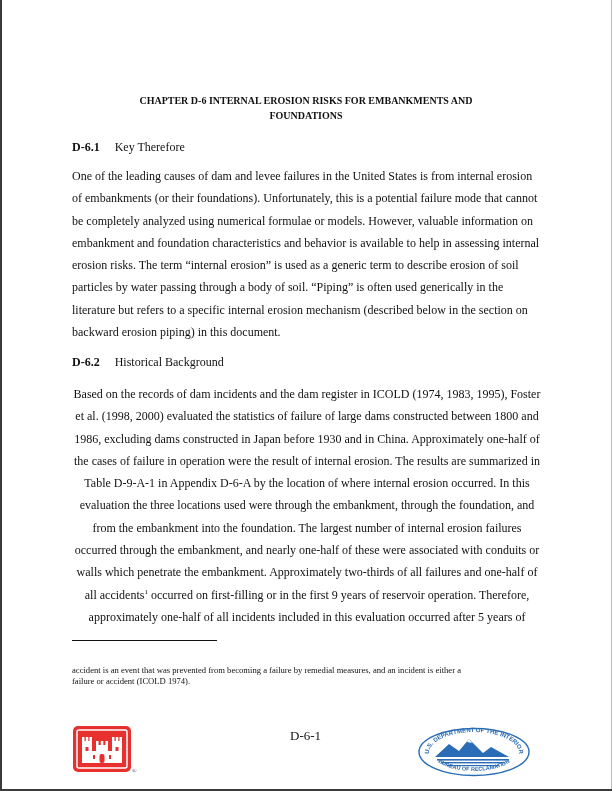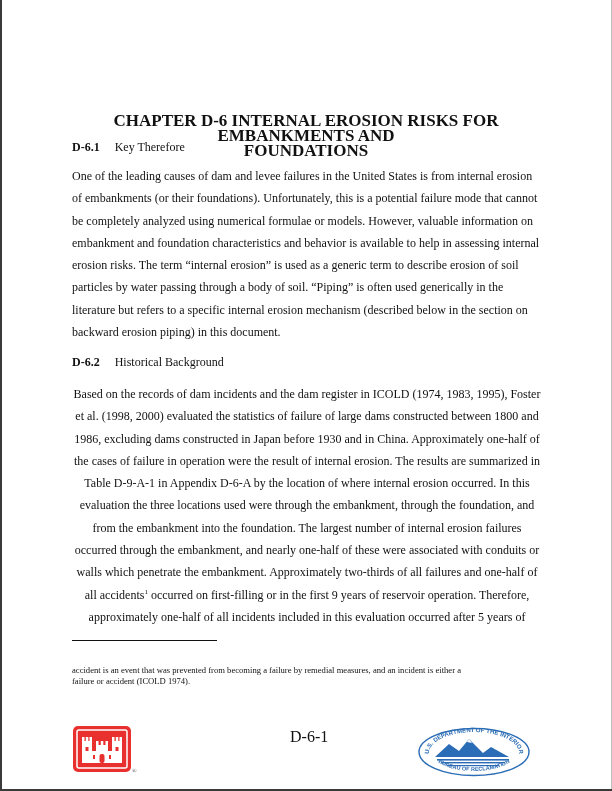--- a/index.html
+++ b/index.html
@@ -8,38 +8,38 @@
     background: #ffffff;
     font-family: "Liberation Serif", "DejaVu Serif", serif;
     color: #111;
   }
   .edge-left { position: absolute; left: 0; top: 0; width: 2px; height: 791px; background: #3a3a3a; }
   .edge-right { position: absolute; right: 0; top: 0; width: 1px; height: 791px; background: #bdbdbd; }
   .edge-bottom { position: absolute; left: 0; bottom: 0; width: 612px; height: 2px; background: #3a3a3a; }
 
   .title {
     position: absolute; left: 60px; width: 492px; top: 93px;
-    text-align: center; font-weight: bold; font-size: 17px; line-height: 15px; margin-top: 20px;
+    text-align: center; font-weight: bold; font-size: 10px; line-height: 15px;
   }
   .heading { position: absolute; left: 72px; font-size: 12px; }
   .heading .num { font-weight: bold; margin-right: 12px; text-align: center; }
   .para {
     position: absolute; left: 72px; width: 470px;
     font-size: 12px; line-height: 22.3px;
   }
   .para .line { display: block; white-space: nowrap; }
   sup { font-size: 7px; line-height: 0; vertical-align: 5px; }
   .fn-rule { position: absolute; left: 72px; top: 640px; width: 145px; height: 1px; background: #111; }
   .footnote {
     position: absolute; left: 72px; width: 470px; top: 665px;
     font-size: 8.6px; line-height: 10.5px;
   }
   .footnote .line { display: block; white-space: nowrap; }
   .footnote .first { padding-left: 34px; }
-  .pagenum { position: absolute; left: 290px; top: 728px; font-size: 16px; }
+  .pagenum { position: absolute; left: 290px; top: 728px; font-size: 13px; }
   .usace-logo { position: absolute; left: 72px; top: 725px; width: 60px; height: 48px; }
   .reg { position: absolute; left: 132px; top: 768px; font-size: 6px; color: #444; }
   .bor-logo { position: absolute; left: 417px; top: 727px; width: 114px; height: 50px; }
 </style>
 </head>
 <body>
 
 <div class="edge-left"></div>
 <div class="edge-right"></div>
 <div class="edge-bottom"></div>

